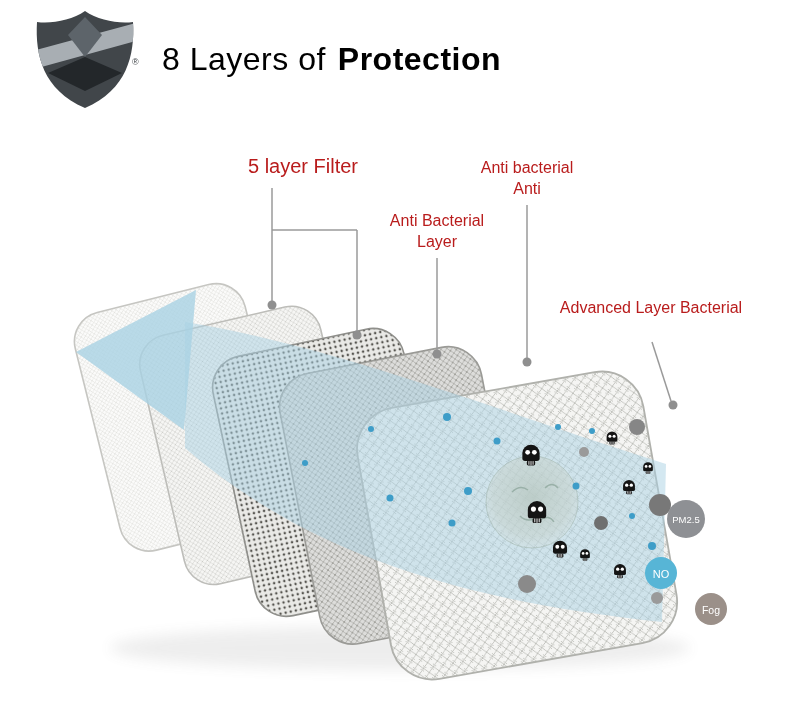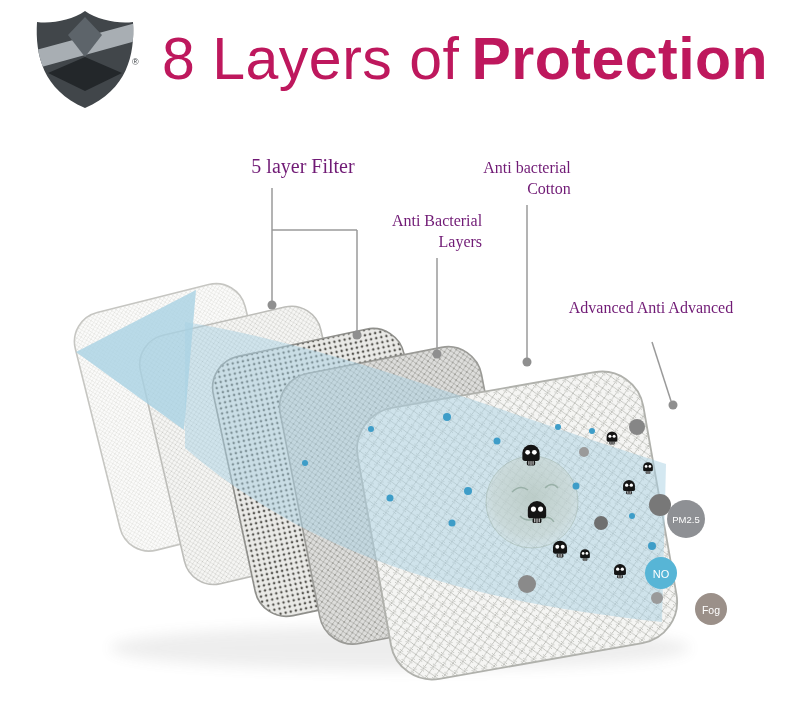--- a/index.html
+++ b/index.html
@@ -5,28 +5,28 @@
   html,body{margin:0;padding:0;}
   body{
     width:800px;height:713px;position:relative;background:#ffffff;
     font-family:"Liberation Sans", sans-serif;color:#1a1a1a;overflow:hidden;
   }
   .header{
     position:absolute;top:0;left:0;width:800px;height:118px;
     display:flex;align-items:center;background:#ffffff;z-index:5;
   }
   .logo{margin-left:28px;width:114px;height:104px;flex:0 0 auto;}
-  .title{margin-left:20px;font-size:59px;letter-spacing:.5px;color:#be185d;white-space:nowrap;}
+  .title{margin-left:20px;font-size:32px;letter-spacing:.5px;color:#000000;white-space:nowrap;}
   .title .light{font-weight:500;}
   .title .bold{font-weight:800;margin-left:12px;}
   .diagram{position:absolute;top:0;left:0;width:800px;height:713px;}
   svg.scene{position:absolute;top:0;left:0;}
   .label{
-    position:absolute;transform:translateX(-50%);text-align:right;
-    color:#701a75;line-height:1.32;z-index:6;white-space:nowrap;font-family:Liberation Serif, serif;
+    position:absolute;transform:translateX(-50%);text-align:center;
+    color:#b91c1c;line-height:1.32;z-index:6;white-space:nowrap;
   }
   .label.big{font-size:20px;}
   .label.med{font-size:16px;}
 </style>
 </head>
 <body>
 
 <div class="diagram">
   <svg class="scene" width="800" height="713" viewBox="0 0 800 713">
     <defs>
@@ -157,30 +157,30 @@
     <g>
       <circle cx="711" cy="609" r="16" fill="#9b9089"></circle>
       <text x="711" y="614" text-anchor="middle" font-size="10.5" fill="#ffffff" font-family="Liberation Sans, sans-serif">Fog</text>
     </g>
   </svg>
 
   <div class="label big" style="left:303px;top:153px;">5 layer Filter</div>
 
   <div class="label med" style="left:437px;top:210px;">
     <div>Anti Bacterial</div>
-    <div>Layers</div>
+    <div>Layer</div>
   </div>
 
   <div class="label med" style="left:527px;top:157px;">
     <div>Anti bacterial</div>
-    <div>Cotton</div>
+    <div>Anti</div>
   </div>
 
   <div class="label med" style="left:651px;top:297px;">
-    <div>Advanced Anti Advanced</div>
+    <div>Advanced Layer Bacterial</div>
   </div>
 </div>
 
 <div class="header">
   <svg class="logo" viewBox="0 0 114 104">
     <defs>
       <clipPath id="shieldclip">
         <path d="M57,4 C70,13 90,17 105,15 C107,48 99,83 57,101 C15,83 7,48 9,15 C24,17 44,13 57,4 Z"></path>
       </clipPath>
     </defs>

